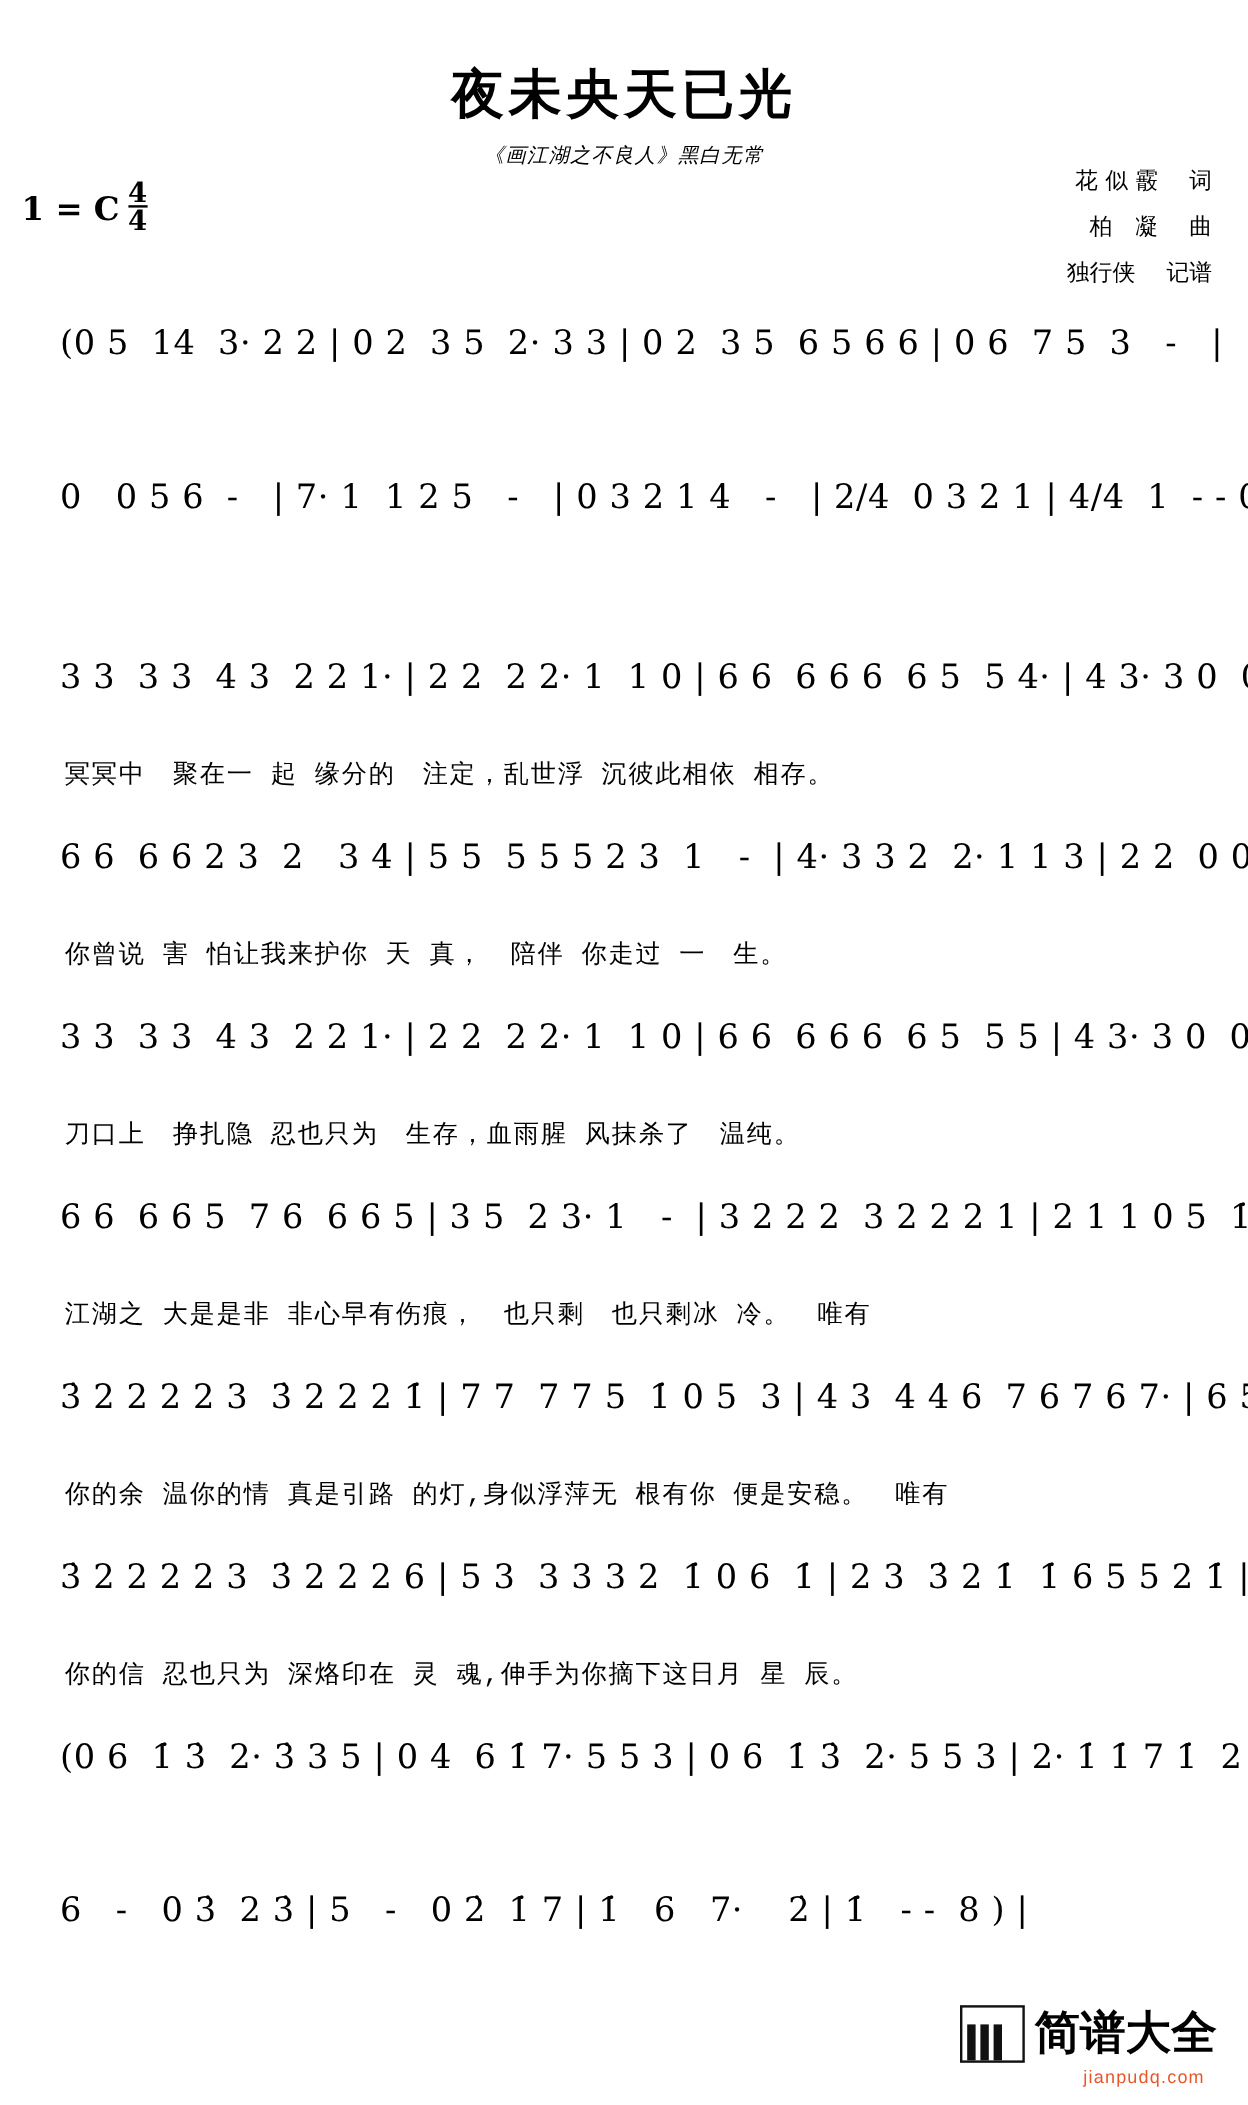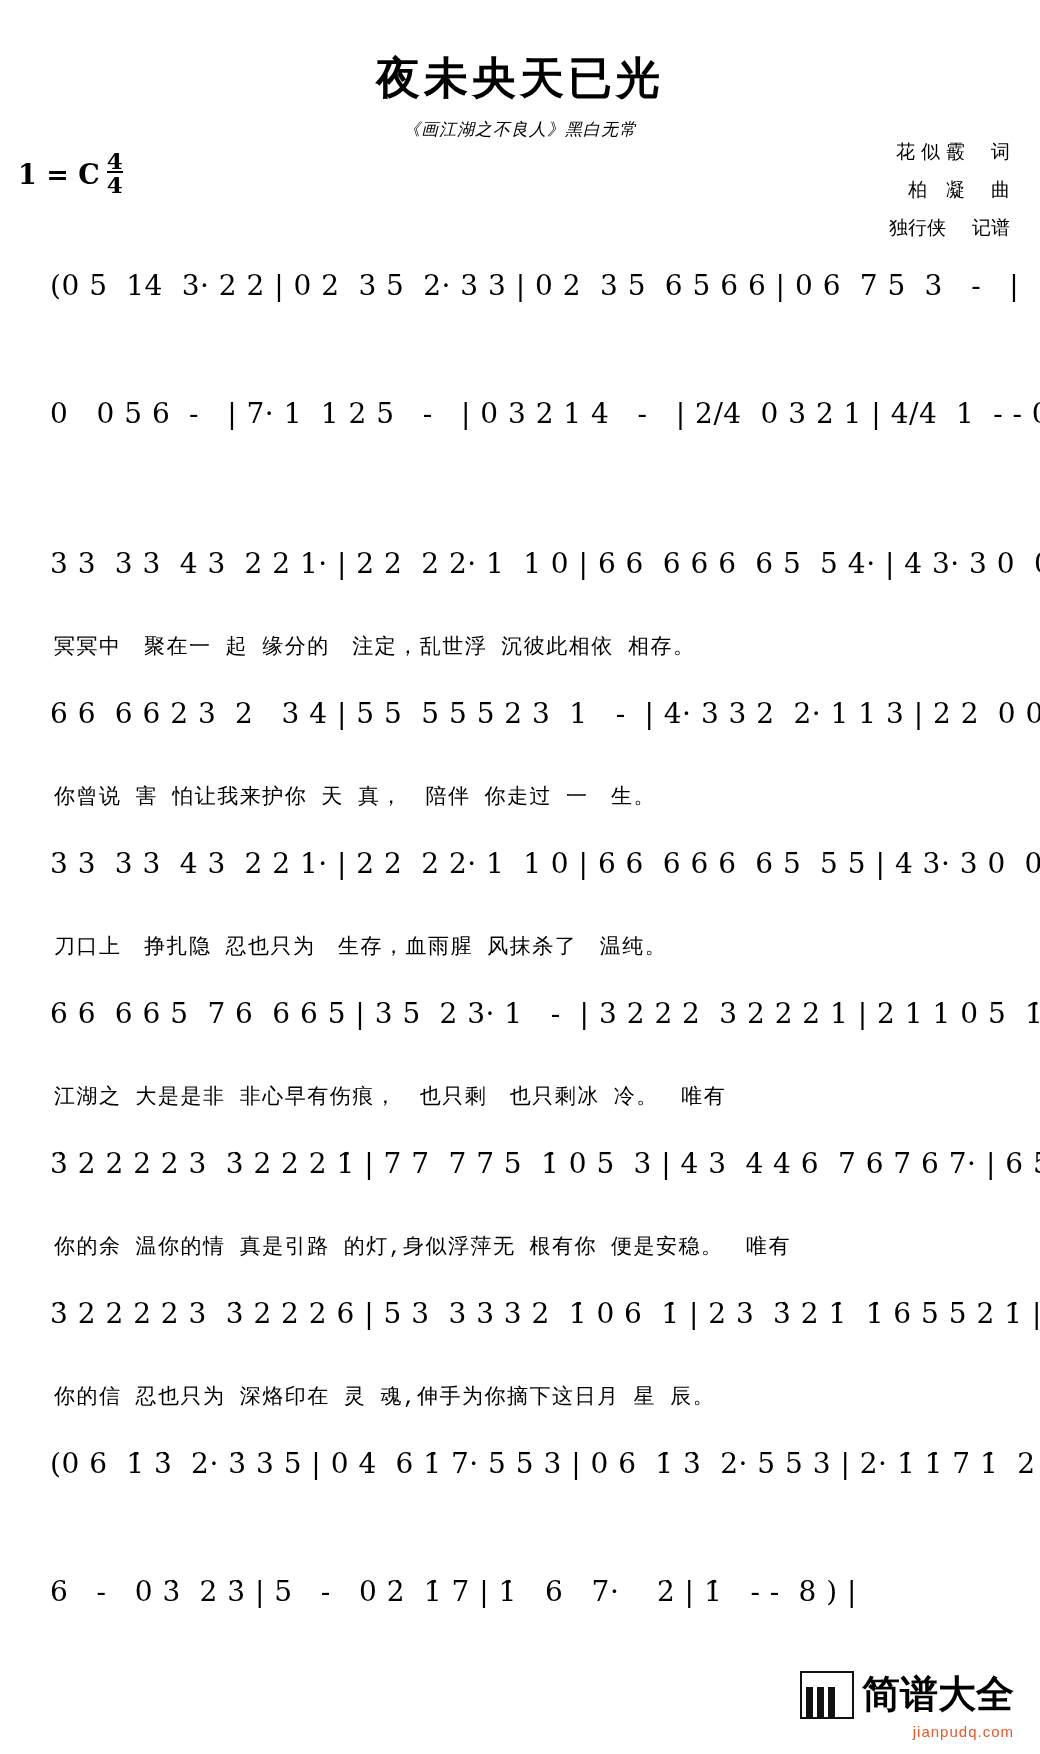--- a/index.html
+++ b/index.html
@@ -146,21 +146,21 @@
     margin-bottom: 0;
   }
   .brand-text {
     font-size: 38px;
     font-weight: bold;
     font-family: "DejaVu Serif", serif;
     letter-spacing: 0px;
   }
   .brand-url {
     position: absolute;
-    right: 0;
+    right: 10px;
     bottom: -20px;
     font-size: 15px;
     color: #e8572a;
     font-family: "Liberation Sans", sans-serif;
     letter-spacing: 1px;
   }
   .footer-wrap { position: relative; }
 </style>
 </head>
 <body>

